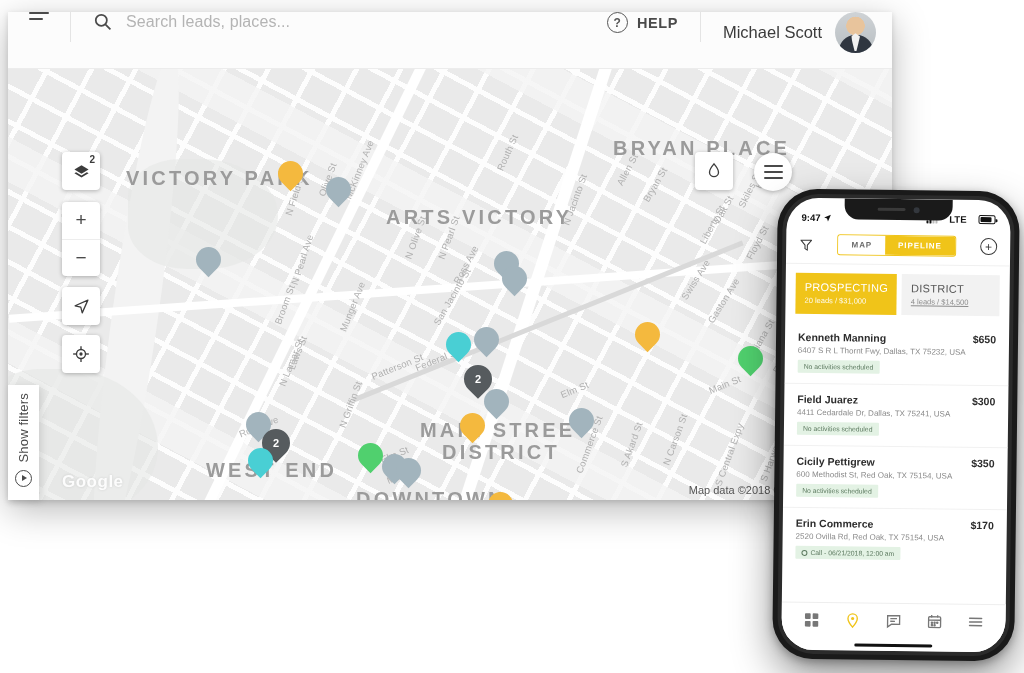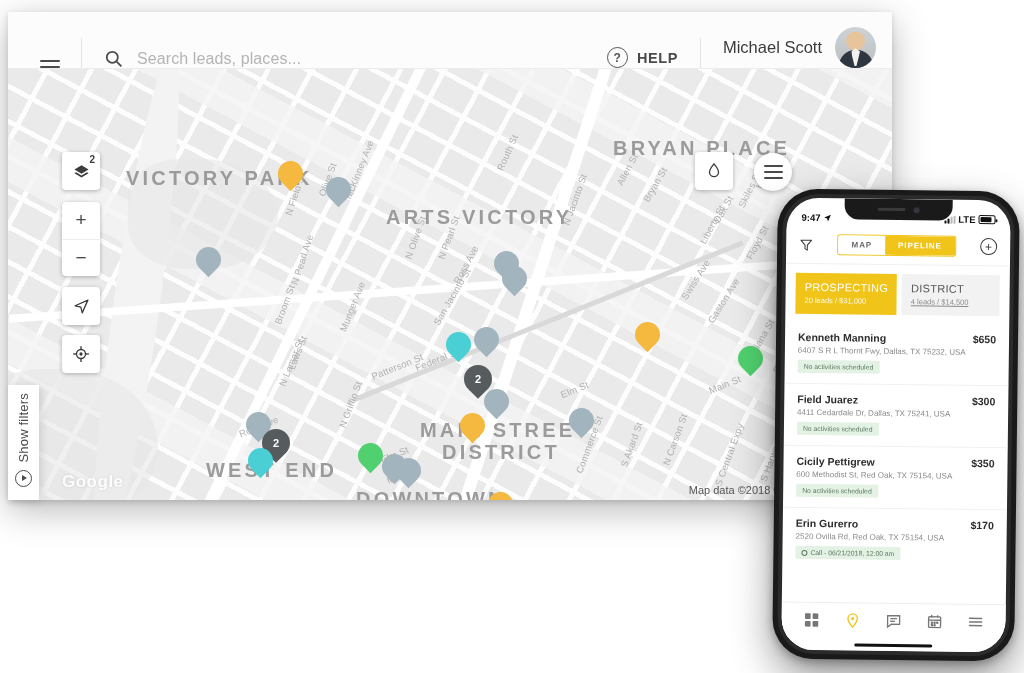--- a/index.html
+++ b/index.html
@@ -15,21 +15,21 @@
   .browser {
     position: absolute; left: 8px; top: 12px;
     width: 884px; height: 488px;
     background: #fff;
     box-shadow: 0 10px 34px rgba(0,0,0,.28), 0 2px 6px rgba(0,0,0,.14);
     overflow: hidden;
   }
   .topbar {
     position: relative; height: 57px; background: #fcfcfc;
     border-bottom: 1px solid #ececec;
-    display: flex; align-items: flex-end; padding-left: 11px;
+    display: flex; align-items: flex-start;
   }
   .tb-hamb { width: 62px; display:flex; align-items:center; justify-content:center; cursor:pointer; }
   .tb-hamb i { display:block; width:20px; height:2px; background:#4a4a4a; border-radius:1px; position:relative; }
   .tb-hamb i:before, .tb-hamb i:after {
     content:""; position:absolute; left:0; height:2px; background:#4a4a4a; border-radius:1px;
   }
   .tb-hamb i:before { top:-6px; width:20px; }
   .tb-hamb i:after  { top: 6px; width:14px; }
 
   .tb-div { width:1px; height:30px; background:#e4e4e4; }
@@ -195,21 +195,21 @@
     display:flex; align-items:center; justify-content:center; gap:8px;
   }
   .notch .spk{ width:28px; height:3.5px; border-radius:2px; background:#3a3a3a; }
   .notch .cam{ width:6px; height:6px; border-radius:50%; background:#33373d; }
 
   .statusbar{
     height:28px; display:flex; align-items:flex-end; justify-content:space-between;
     padding:0 15px 3px; font-size:9.5px; font-weight:bold; color:#111;
   }
   .sb-left{ display:flex; align-items:center; gap:3px;}
-  .sb-right{ display:flex; align-items:center; gap:3px;}
+  .sb-right{ display:flex; align-items:center; gap:12px;}
   .bars{ display:flex; align-items:flex-end; gap:1px; height:8px;}
   .bars i{ width:2px; background:#111; border-radius:.5px; display:block;}
   .bars i:nth-child(1){height:3px}.bars i:nth-child(2){height:5px}
   .bars i:nth-child(3){height:6.5px;background:#bbb}.bars i:nth-child(4){height:8px;background:#bbb}
   .batt{ width:17px; height:8.5px; border:1px solid #111; border-radius:2px; position:relative; padding:1px;}
   .batt:after{content:"";position:absolute;right:-3px;top:2.5px;width:1.6px;height:3px;background:#111;border-radius:0 1px 1px 0;}
   .batt b{display:block;height:100%;width:88%;background:#111;border-radius:1px;}
 
   .app-head{
     height:38px; display:flex; align-items:center; justify-content:space-between;
@@ -537,21 +537,21 @@
               </div><div class="lead-addr">4411 Cedardale Dr, Dallas, TX 75241, USA</div><div class="badge">
                 <span>No activities scheduled</span>
               </div></div>
             <div class="lead"><div class="lead-top">
                 <span class="lead-name">Cicily Pettigrew</span>
                 <span class="lead-amt">$350</span>
               </div><div class="lead-addr">600 Methodist St, Red Oak, TX 75154, USA</div><div class="badge">
                 <span>No activities scheduled</span>
               </div></div>
             <div class="lead"><div class="lead-top">
-                <span class="lead-name">Erin Gurerro</span>
+                <span class="lead-name">Erin Commerce</span>
                 <span class="lead-amt">$170</span>
               </div><div class="lead-addr">2520 Ovilla Rd, Red Oak, TX 75154, USA</div><div class="badge">
                 <span class="clock"></span>
                 <span>Call - 06/21/2018, 12:00 am</span>
               </div></div>
             <div class="lead"></div>
           </div>
 
         <div class="tabbar">
           <span class="tb">

